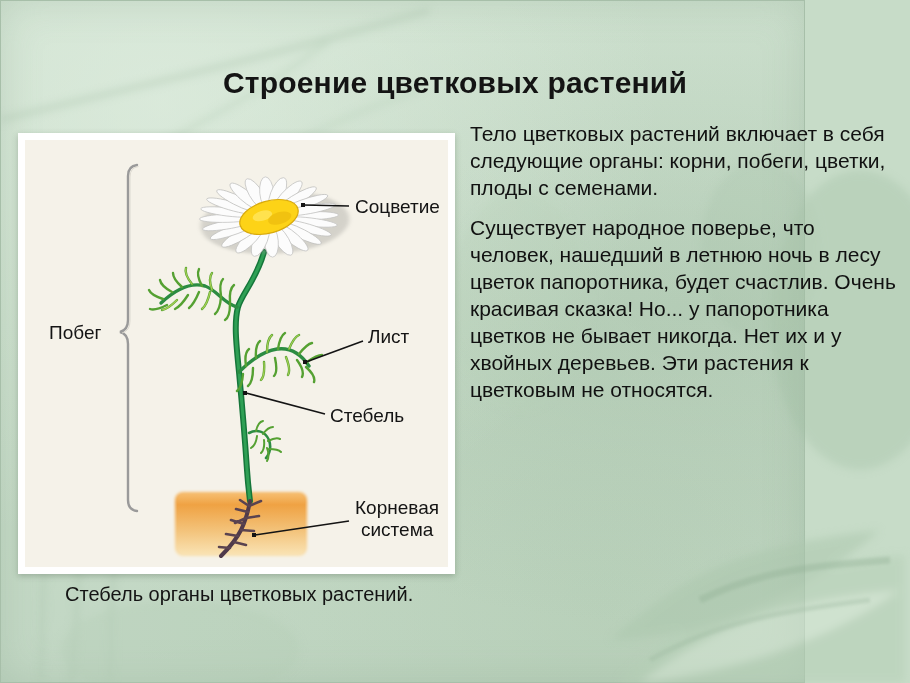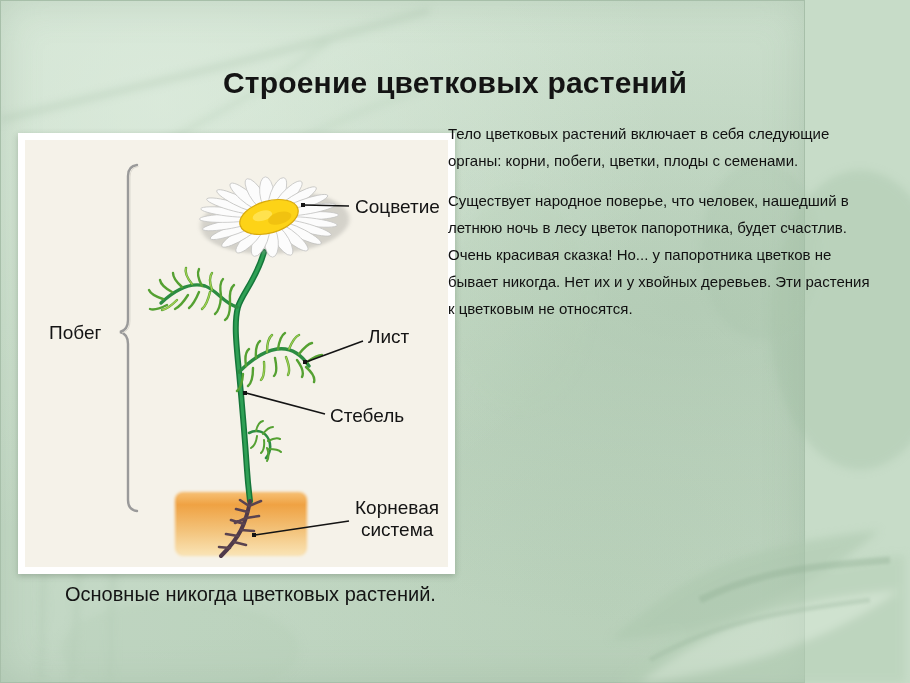--- a/index.html
+++ b/index.html
@@ -27,22 +27,22 @@
     position:absolute;left:18px;top:133px;width:437px;height:441px;z-index:2;
     background:#f5f2e9;border:7px solid #ffffff;box-sizing:border-box;
     box-shadow:0 2px 6px rgba(60,80,60,.30);
   }
   .panel svg{display:block;}
   .caption{
     position:absolute;left:65px;top:583px;z-index:2;
     font-size:20px;color:#141414;
   }
   .text-col{
-    position:absolute;left:448px;top:120px;width:428px;z-index:2;
-    font-size:15px;line-height:27px;color:#111111;
+    position:absolute;left:470px;top:120px;width:428px;z-index:2;
+    font-size:21px;line-height:27px;color:#111111;
   }
   .text-col p{margin:0 0 13px 0;}
   .text-col i{font-style:italic;}
   .dlabel{font-size:19px;fill:#141414;font-family:"Liberation Sans","DejaVu Sans",sans-serif;}
 </style>
 </head>
 <body>
 
 <div class="slide">
 
@@ -192,20 +192,20 @@
 
       <g>
         <rect x="227" y="393" width="4" height="4" fill="#141414"></rect>
         <line x1="230" y1="395" x2="324" y2="381" stroke="#141414" stroke-width="1.6"></line>
         <text class="dlabel" x="330" y="374">Корневая</text>
         <text class="dlabel" x="336" y="396">система</text>
       </g>
     </svg>
   </div>
 
-  <div class="caption">Основные никогда цветковых растений.</div>
+  <div class="caption">Стебель органы цветковых растений.</div>
 
   <div class="text-col">
       <p><span>Тело цветковых растений включает в себя следующие органы: корни, побеги, цветки, плоды с семенами.</span></p>
       <p><span>Существует народное поверье, что человек, нашедший в летнюю ночь в лесу цветок папоротника, будет счастлив. Очень красивая сказка! Но... у папоротника цветков не бывает никогда. Нет их и у хвойных деревьев. Эти растения к цветковым не относятся.</span></p>
     </div>
 
 </div>
 
 </body></html>

